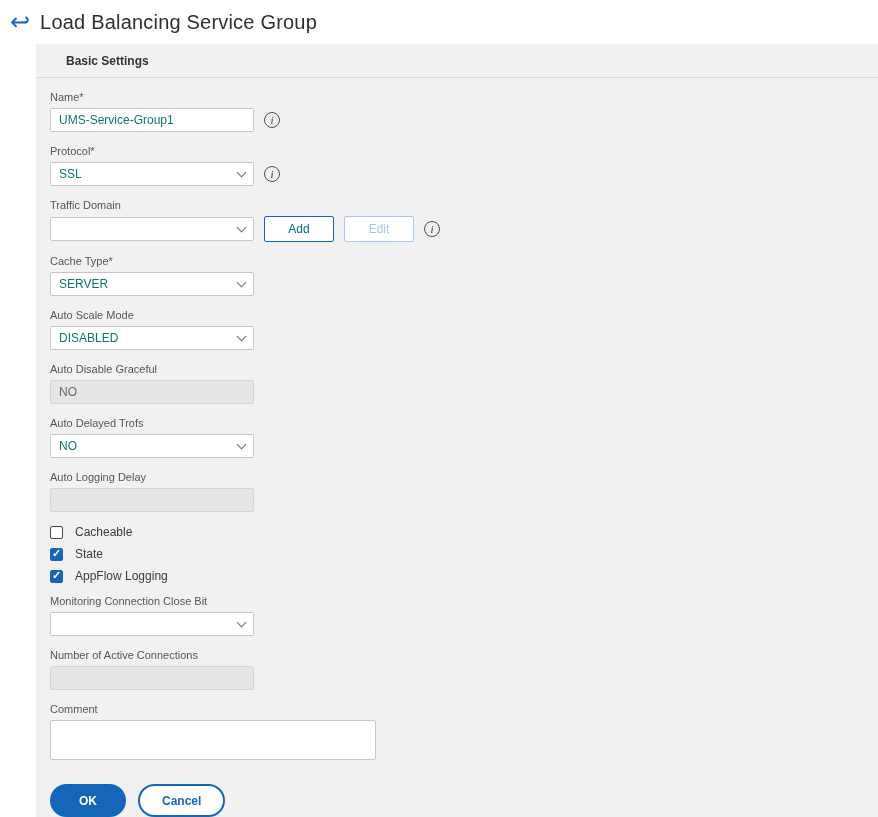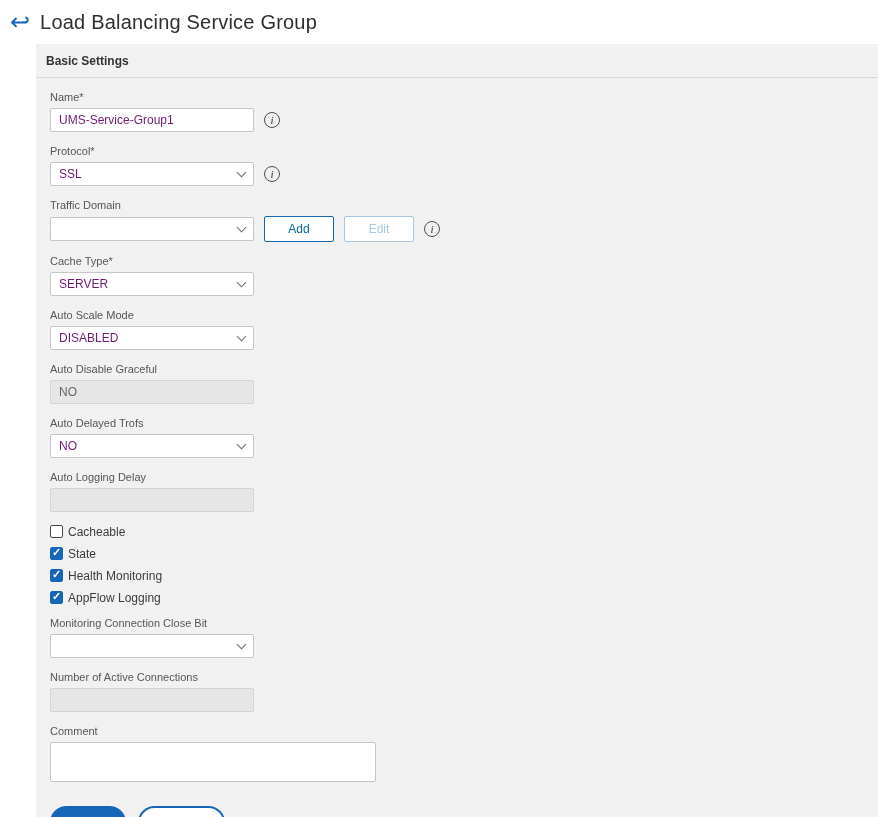--- a/index.html
+++ b/index.html
@@ -17,34 +17,34 @@
   }
   .page-title {
     font-size:20px; color:#2e2f33; letter-spacing:0.2px;text-align:right;
   }
   
   .panel {
     position:absolute; left:36px; top:44px; right:0; bottom:0;
     background:#f1f1f2; overflow:hidden;
   }
   .panel-header {
-    height:34px; line-height:34px; padding-left:10px;
+    height:34px; line-height:34px; padding-left:30px;
     font-size:12px; font-weight:bold; color:#333;
     border-bottom:1px solid #d9d9d9;
   }
   .panel-body { padding:13px 14px 0 14px; }
   
   .field { margin-bottom:13px; }
   .field-label {
     font-size:11px; color:#55565a; margin-bottom:5px;
   }
   .control-row { display:flex; align-items:center; gap:10px; }
   .text-input, .fake-select, .disabled-input {
     width:204px; height:24px; border:1px solid #c6c6c8; border-radius:2px;
-    background:#ffffff; font-size:12px; color:#701a75;
+    background:#ffffff; font-size:12px; color:#0f766e;
     padding:0 8px; font-family:"Liberation Sans", sans-serif;
   }
   .text-input { outline:none; }
   .fake-select {
     display:flex; align-items:center; justify-content:space-between; cursor:pointer;gap:31px;
   }
   .chev {
     width:7px; height:7px; border-right:1.6px solid #6f6f72; border-bottom:1.6px solid #6f6f72;
     transform:rotate(45deg); margin-top:-4px; flex:0 0 auto;
   }
@@ -63,21 +63,21 @@
     width:70px; height:26px; background:#ffffff; border:1px solid #1666b8;
     color:#0369a1; font-size:12px; border-radius:2px; cursor:pointer;
     font-family:"Liberation Sans", sans-serif;
   }
   .btn-outline.disabled {
     border-color:#a9c7e7; color:#a9c7e7; cursor:default;
   }
   
   .checkbox-group { margin:6px 0 12px 0; }
   .checkbox-row {
-    display:flex; gap:5px; margin-bottom:8px;
+    display:flex; align-items:center; gap:12px; margin-bottom:8px;
     font-size:12px; color:#3c3c3c; cursor:pointer;
   }
   .checkbox {
     width:13px; height:13px; border:1px solid #4a4a4d; border-radius:2px;
     background:#fff; position:relative; flex:0 0 auto;
   }
   .checkbox.checked { background:#1666b8; border-color:#1666b8; }
   .checkbox.checked::after {
     content:"\2713"; position:absolute; left:1px; top:-2px;
     color:#fff; font-size:11px; font-weight:bold;
@@ -197,24 +197,20 @@
       <div class="checkbox-row">
         <span class="checkbox"></span>
         <span>Cacheable</span>
       </div>
       <div class="checkbox-row">
         <span class="checkbox checked"></span>
         <span>State</span>
       </div>
       <div class="checkbox-row">
         <span class="checkbox checked"></span>
-        <span>Health Monitoring</span>
-      </div>
-      <div class="checkbox-row">
-        <span class="checkbox checked"></span>
         <span>AppFlow Logging</span>
       </div>
     </div>
 
     <div class="field">
       <div class="field-label">Monitoring Connection Close Bit</div>
       <div class="control-row">
         <div class="fake-select">
           <span></span>
           <span class="chev"></span>

